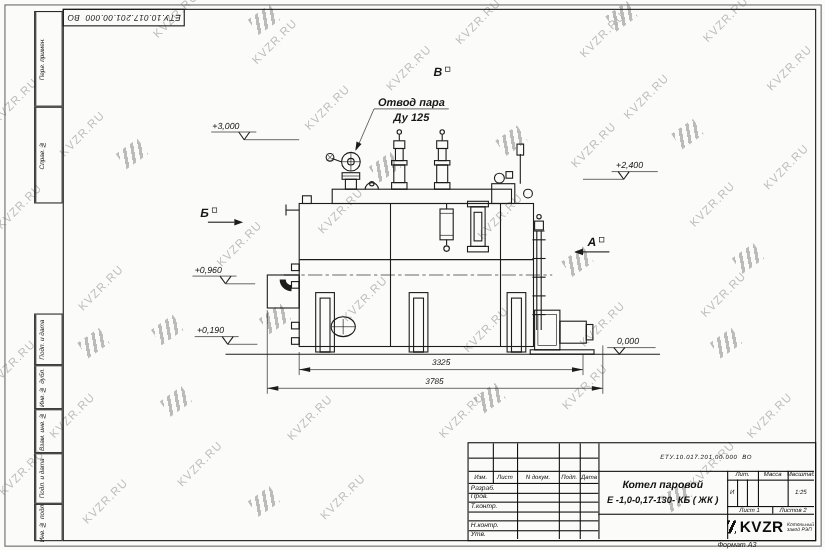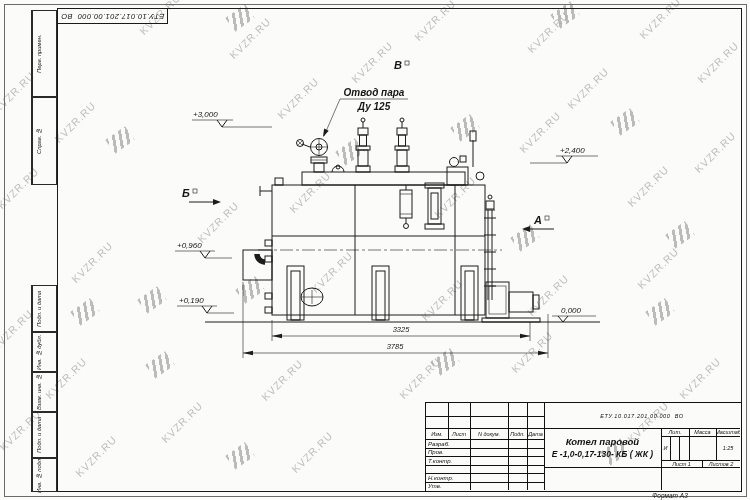--- a/index.html
+++ b/index.html
@@ -398,17 +398,25 @@
     </div>
 
     <div class="cell" style="left:235px;top:25px;width:28px;height:8px">Лит.</div>
     <div class="cell" style="left:263px;top:25px;width:27px;height:8px">Масса</div>
     <div class="cell" style="left:290px;top:25px;width:24px;height:8px">Масштаб</div>
     <div class="cell litval" style="left:235px;top:33px;width:9px;height:24px">И</div>
     <div class="cell scaleval" style="left:290px;top:33px;width:24px;height:24px">1:25</div>
     <div class="cell" style="left:235px;top:57px;width:41px;height:7px">Лист 1</div>
     <div class="cell" style="left:276px;top:57px;width:38px;height:7px">Листов 2</div>
 
+    <div class="cell logo-wrap" style="left:235px;top:64px;width:79px;height:23px">
+      <span class="logo-icon"></span>
+      <span class="logo-word">KVZR</span>
+      <span class="logo-sub">
+        <span>Котельный</span>
+        <span>завод РЭП</span>
+      </span>
+    </div>
   </div>
 
   <div class="format">Формат А3</div>
 
 </div>
 
 </body></html>

